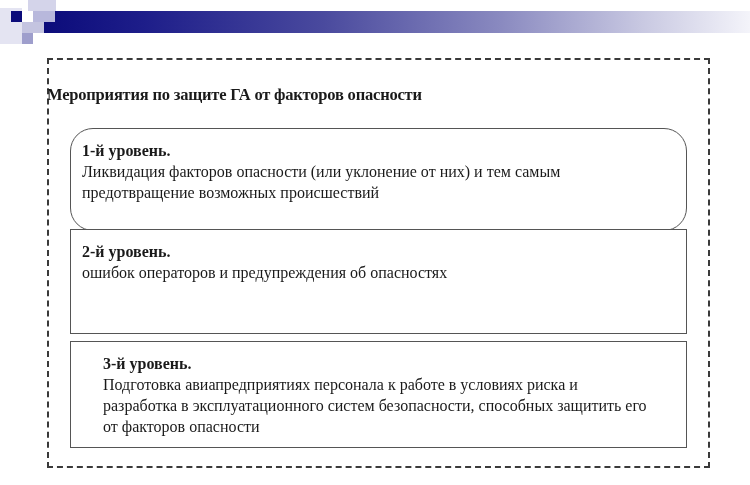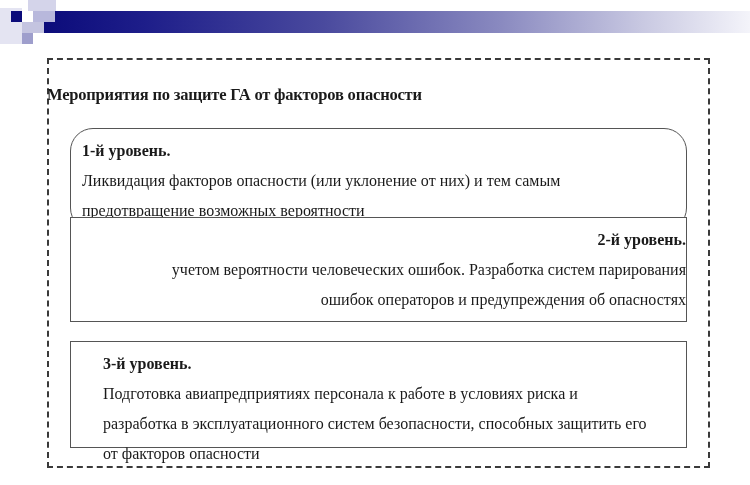--- a/index.html
+++ b/index.html
@@ -27,46 +27,45 @@
   }
   .box {
     position: absolute; left: 70px; width: 617px;
     border: 1.5px solid #555;
     box-sizing: border-box;
     padding: 11px 0 0 11px;
     background: #fff;
     font-size: 16px; line-height: 21px;
   }
   .box .hd { font-weight: bold; }
-  .box .line { white-space: nowrap; margin-top: 9px; }
+  .box .line { white-space: nowrap; }
 </style>
 </head>
 <body>
 
 <div class="sq" style="left:28px;top:0px;width:28px;height:11px;background:#d4d4ea;"></div>
 <div class="sq" style="left:0px;top:8px;width:22px;height:36px;background:#e4e4f2;"></div>
 <div class="banner"></div>
 <div class="sq" style="left:11px;top:11px;width:11px;height:11px;background:#0b0b7a;"></div>
 <div class="sq" style="left:33px;top:11px;width:22px;height:11px;background:#b8b8dc;"></div>
 <div class="sq" style="left:22px;top:22px;width:22px;height:11px;background:#c4c4e0;"></div>
 <div class="sq" style="left:22px;top:33px;width:11px;height:11px;background:#9e9ecc;"></div>
 
 <div class="frame"></div>
 
 <div class="title">Мероприятия по защите ГА от факторов опасности</div>
 
 <div class="box" style="top:128px;height:103px;border-radius:23px;">
   <div class="hd">1-й уровень.</div>
   <div class="line">Ликвидация факторов опасности (или уклонение от них) и тем самым</div>
-  <div class="line">предотвращение возможных вероятности</div>
+  <div class="line">предотвращение возможных происшествий</div>
 </div>
 
-<div class="box" style="top:217px;height:105px;text-align:right;">
+<div class="box" style="top:229px;height:105px;">
   <div class="hd">2-й уровень.</div>
-  <div class="line">учетом вероятности человеческих ошибок. Разработка систем парирования</div>
   <div class="line">ошибок операторов и предупреждения об опасностях</div>
 </div>
 
 <div class="box" style="top:341px;height:107px;padding-left:32px;">
   <div class="hd">3-й уровень.</div>
   <div class="line">Подготовка авиапредприятиях персонала к работе в условиях риска и</div>
   <div class="line">разработка в эксплуатационного систем безопасности, способных защитить его</div>
   <div class="line">от факторов опасности</div>
 </div>
 

